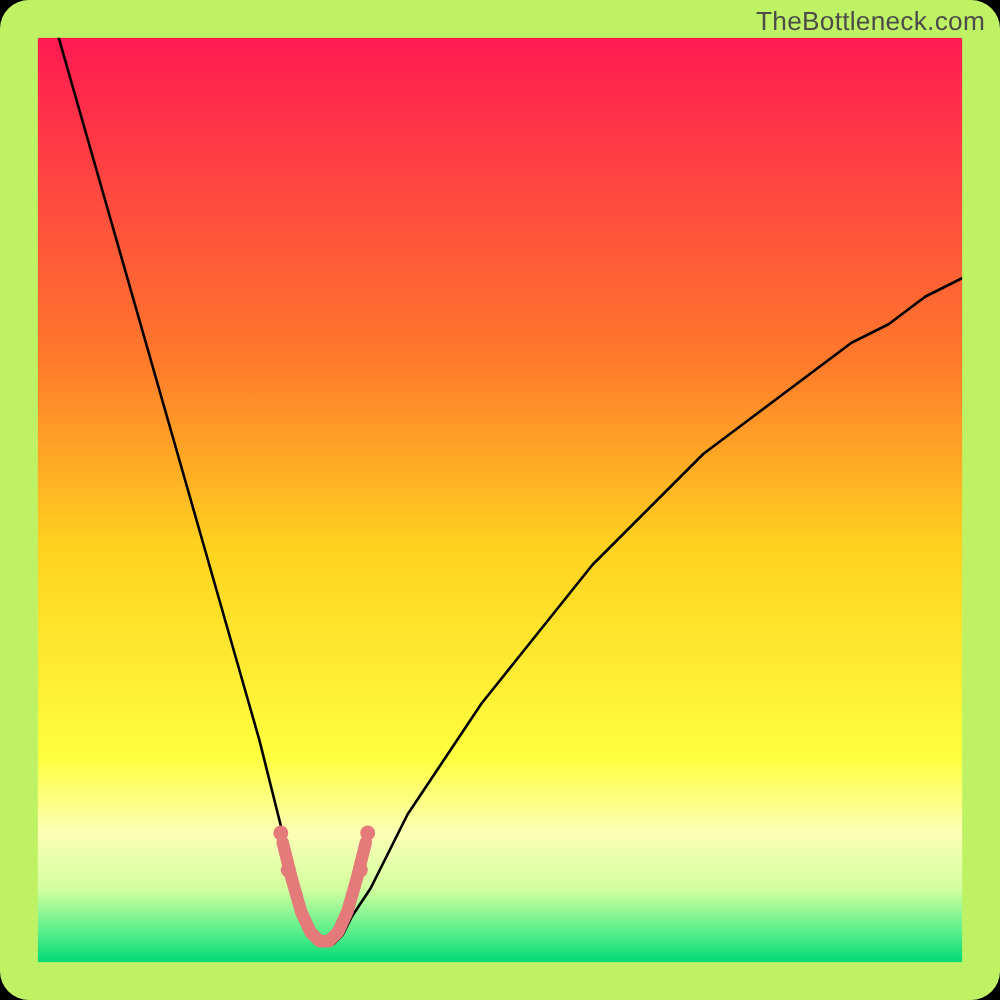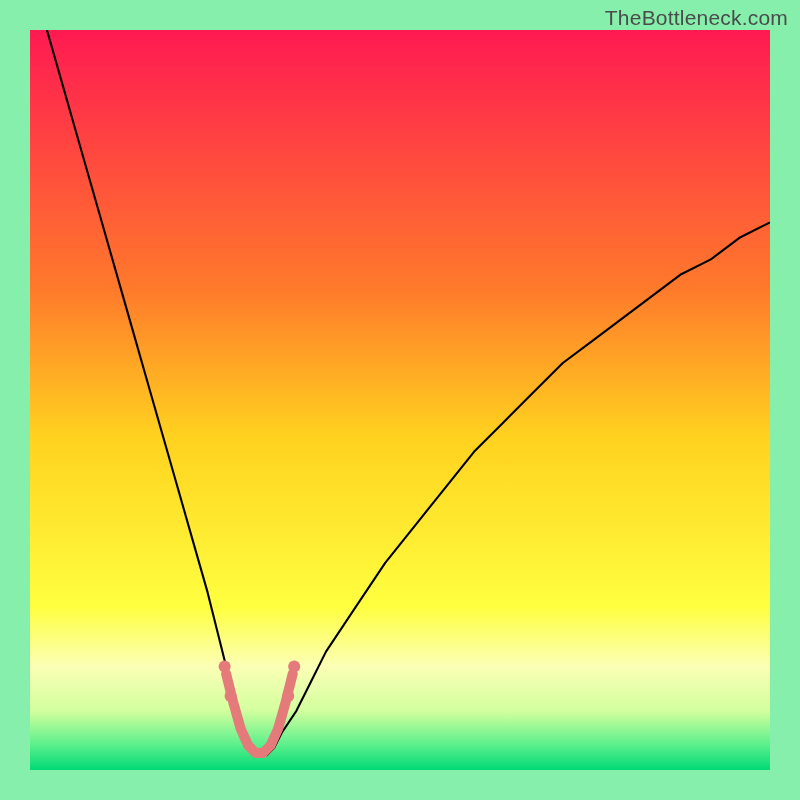--- a/index.html
+++ b/index.html
@@ -8,21 +8,22 @@
     width: 800px;
     height: 800px;
     overflow: hidden;
     background: #000;
     font-family: Arial, Helvetica, sans-serif;
   }
   .frame {
     position: absolute;
     left: 0; top: 0;
     width: 800px; height: 800px;
-    background: #86efac;
+    background: #bef264;
+    border-radius: 23px;
   }
   .plot {
     position: absolute;
     left: 30px;
     top: 30px;
     width: 740px;
     height: 740px;
     overflow: hidden;
   }
   .watermark {

